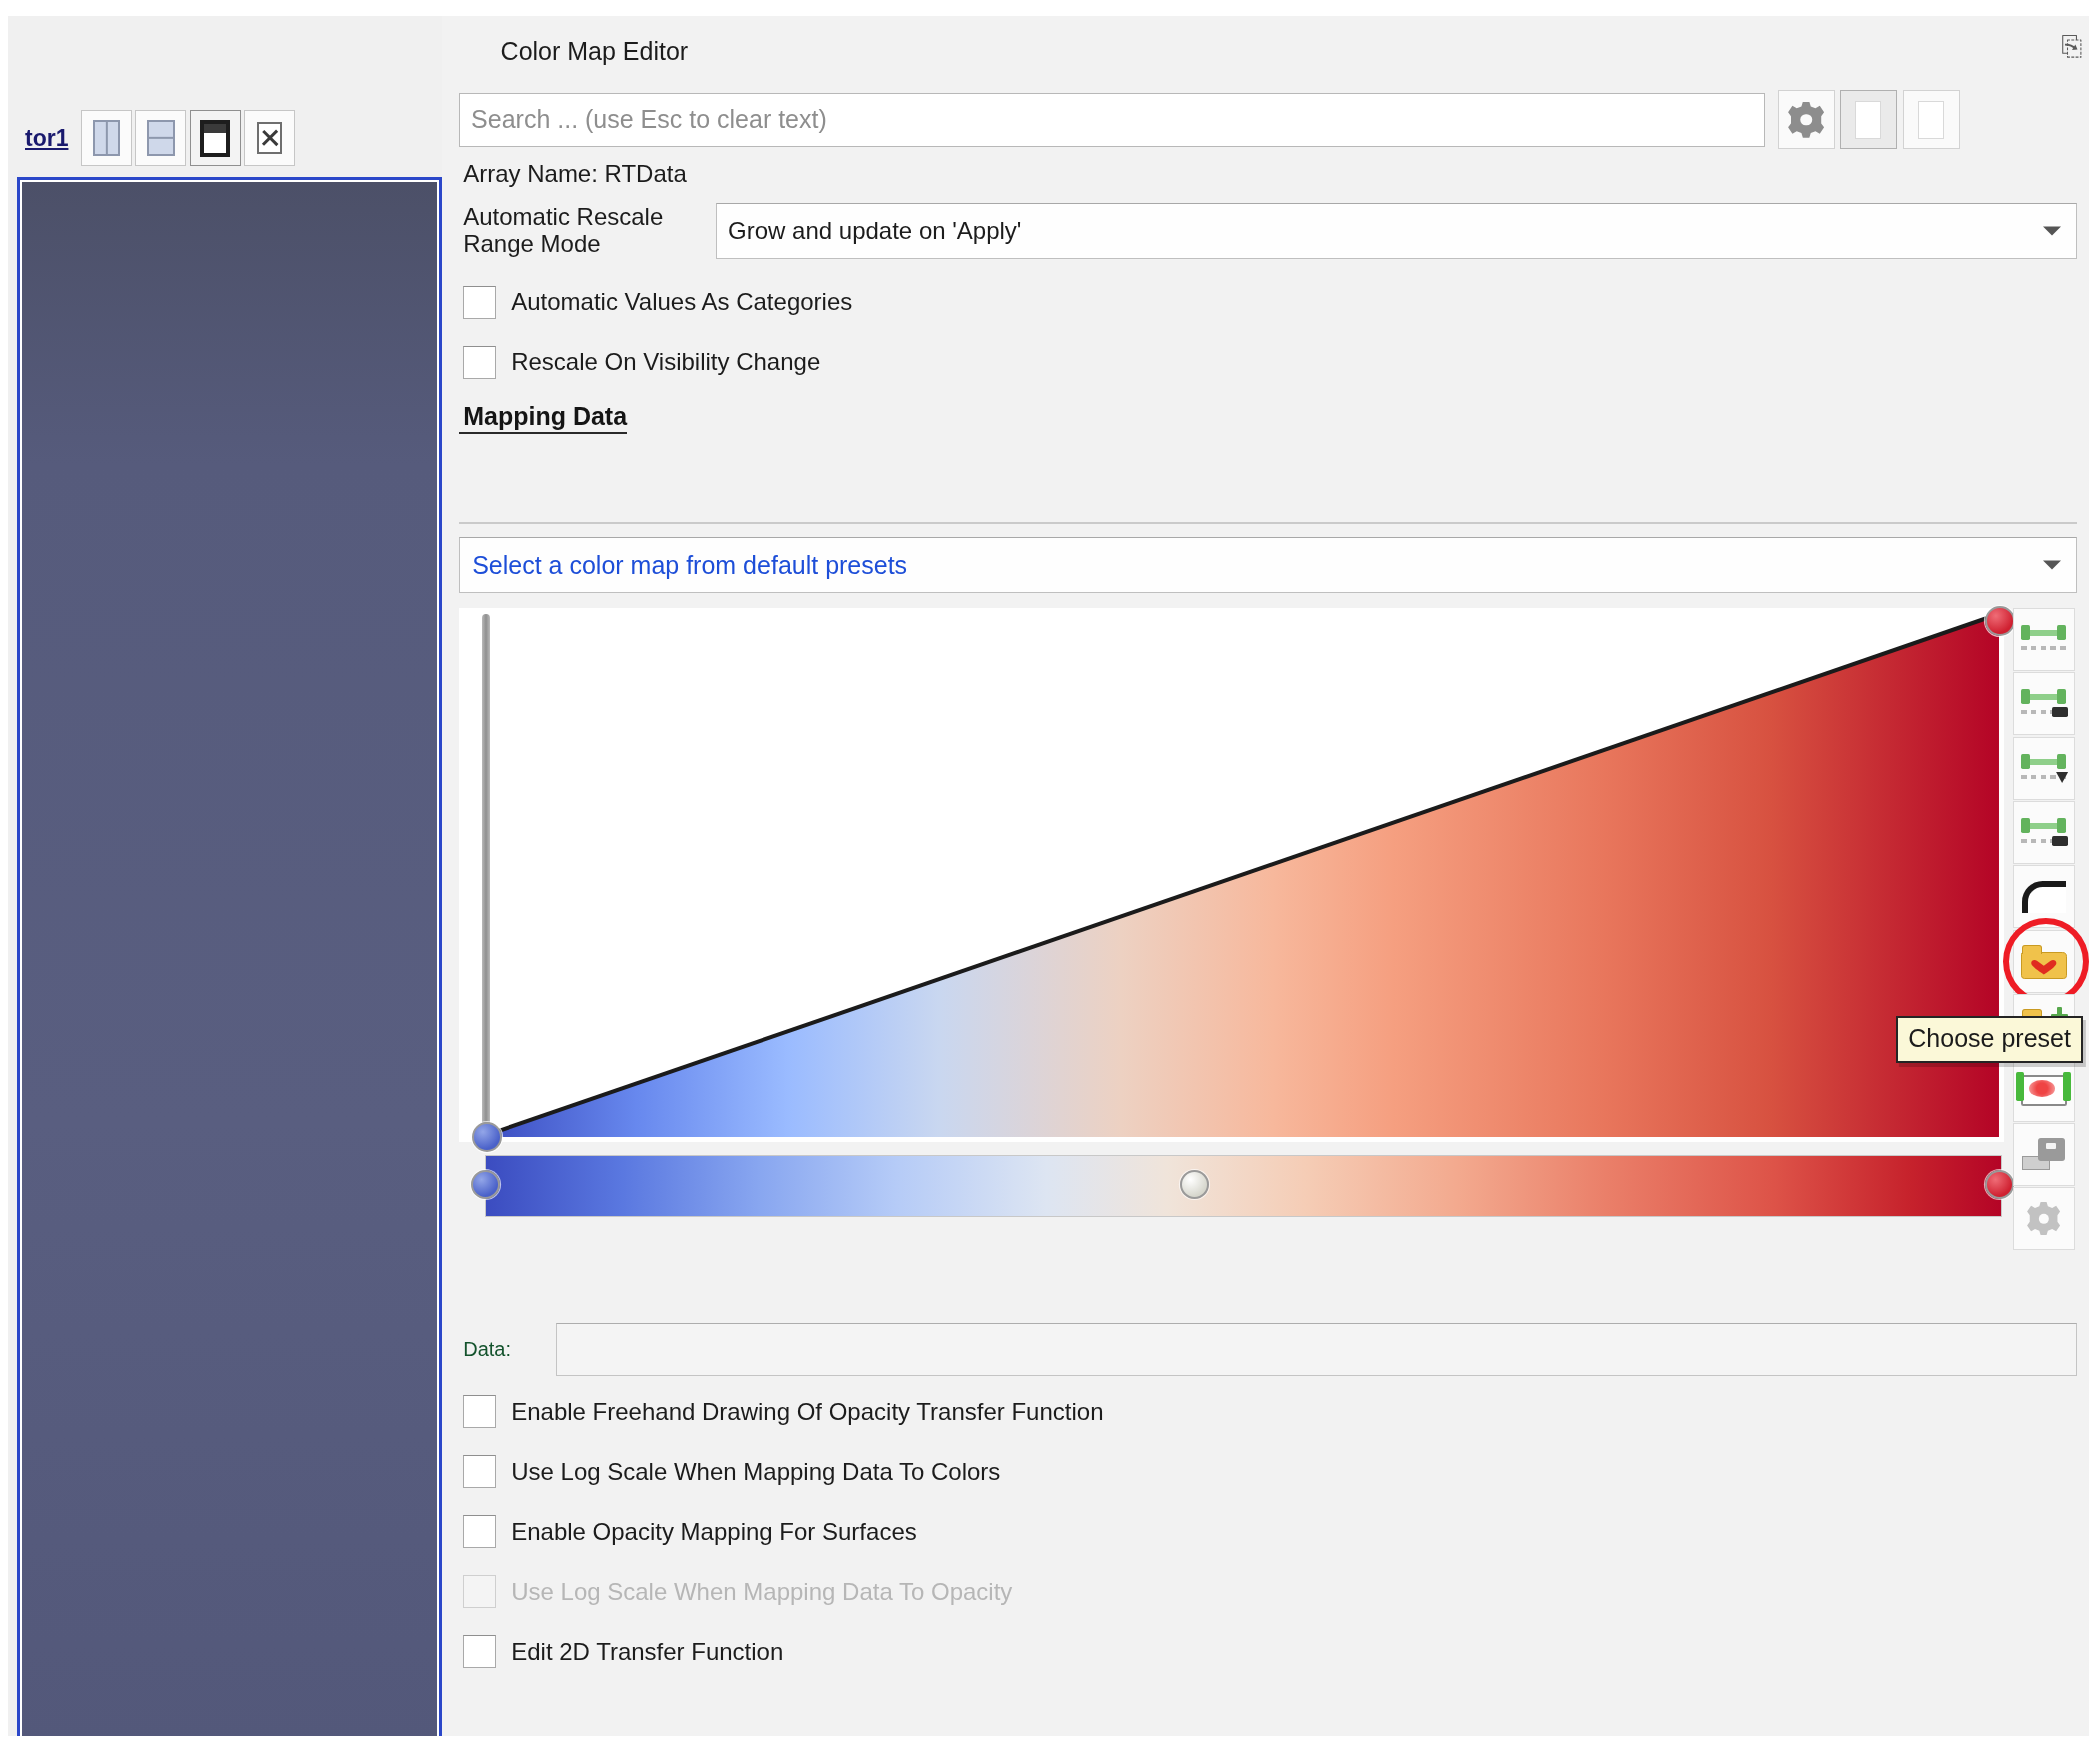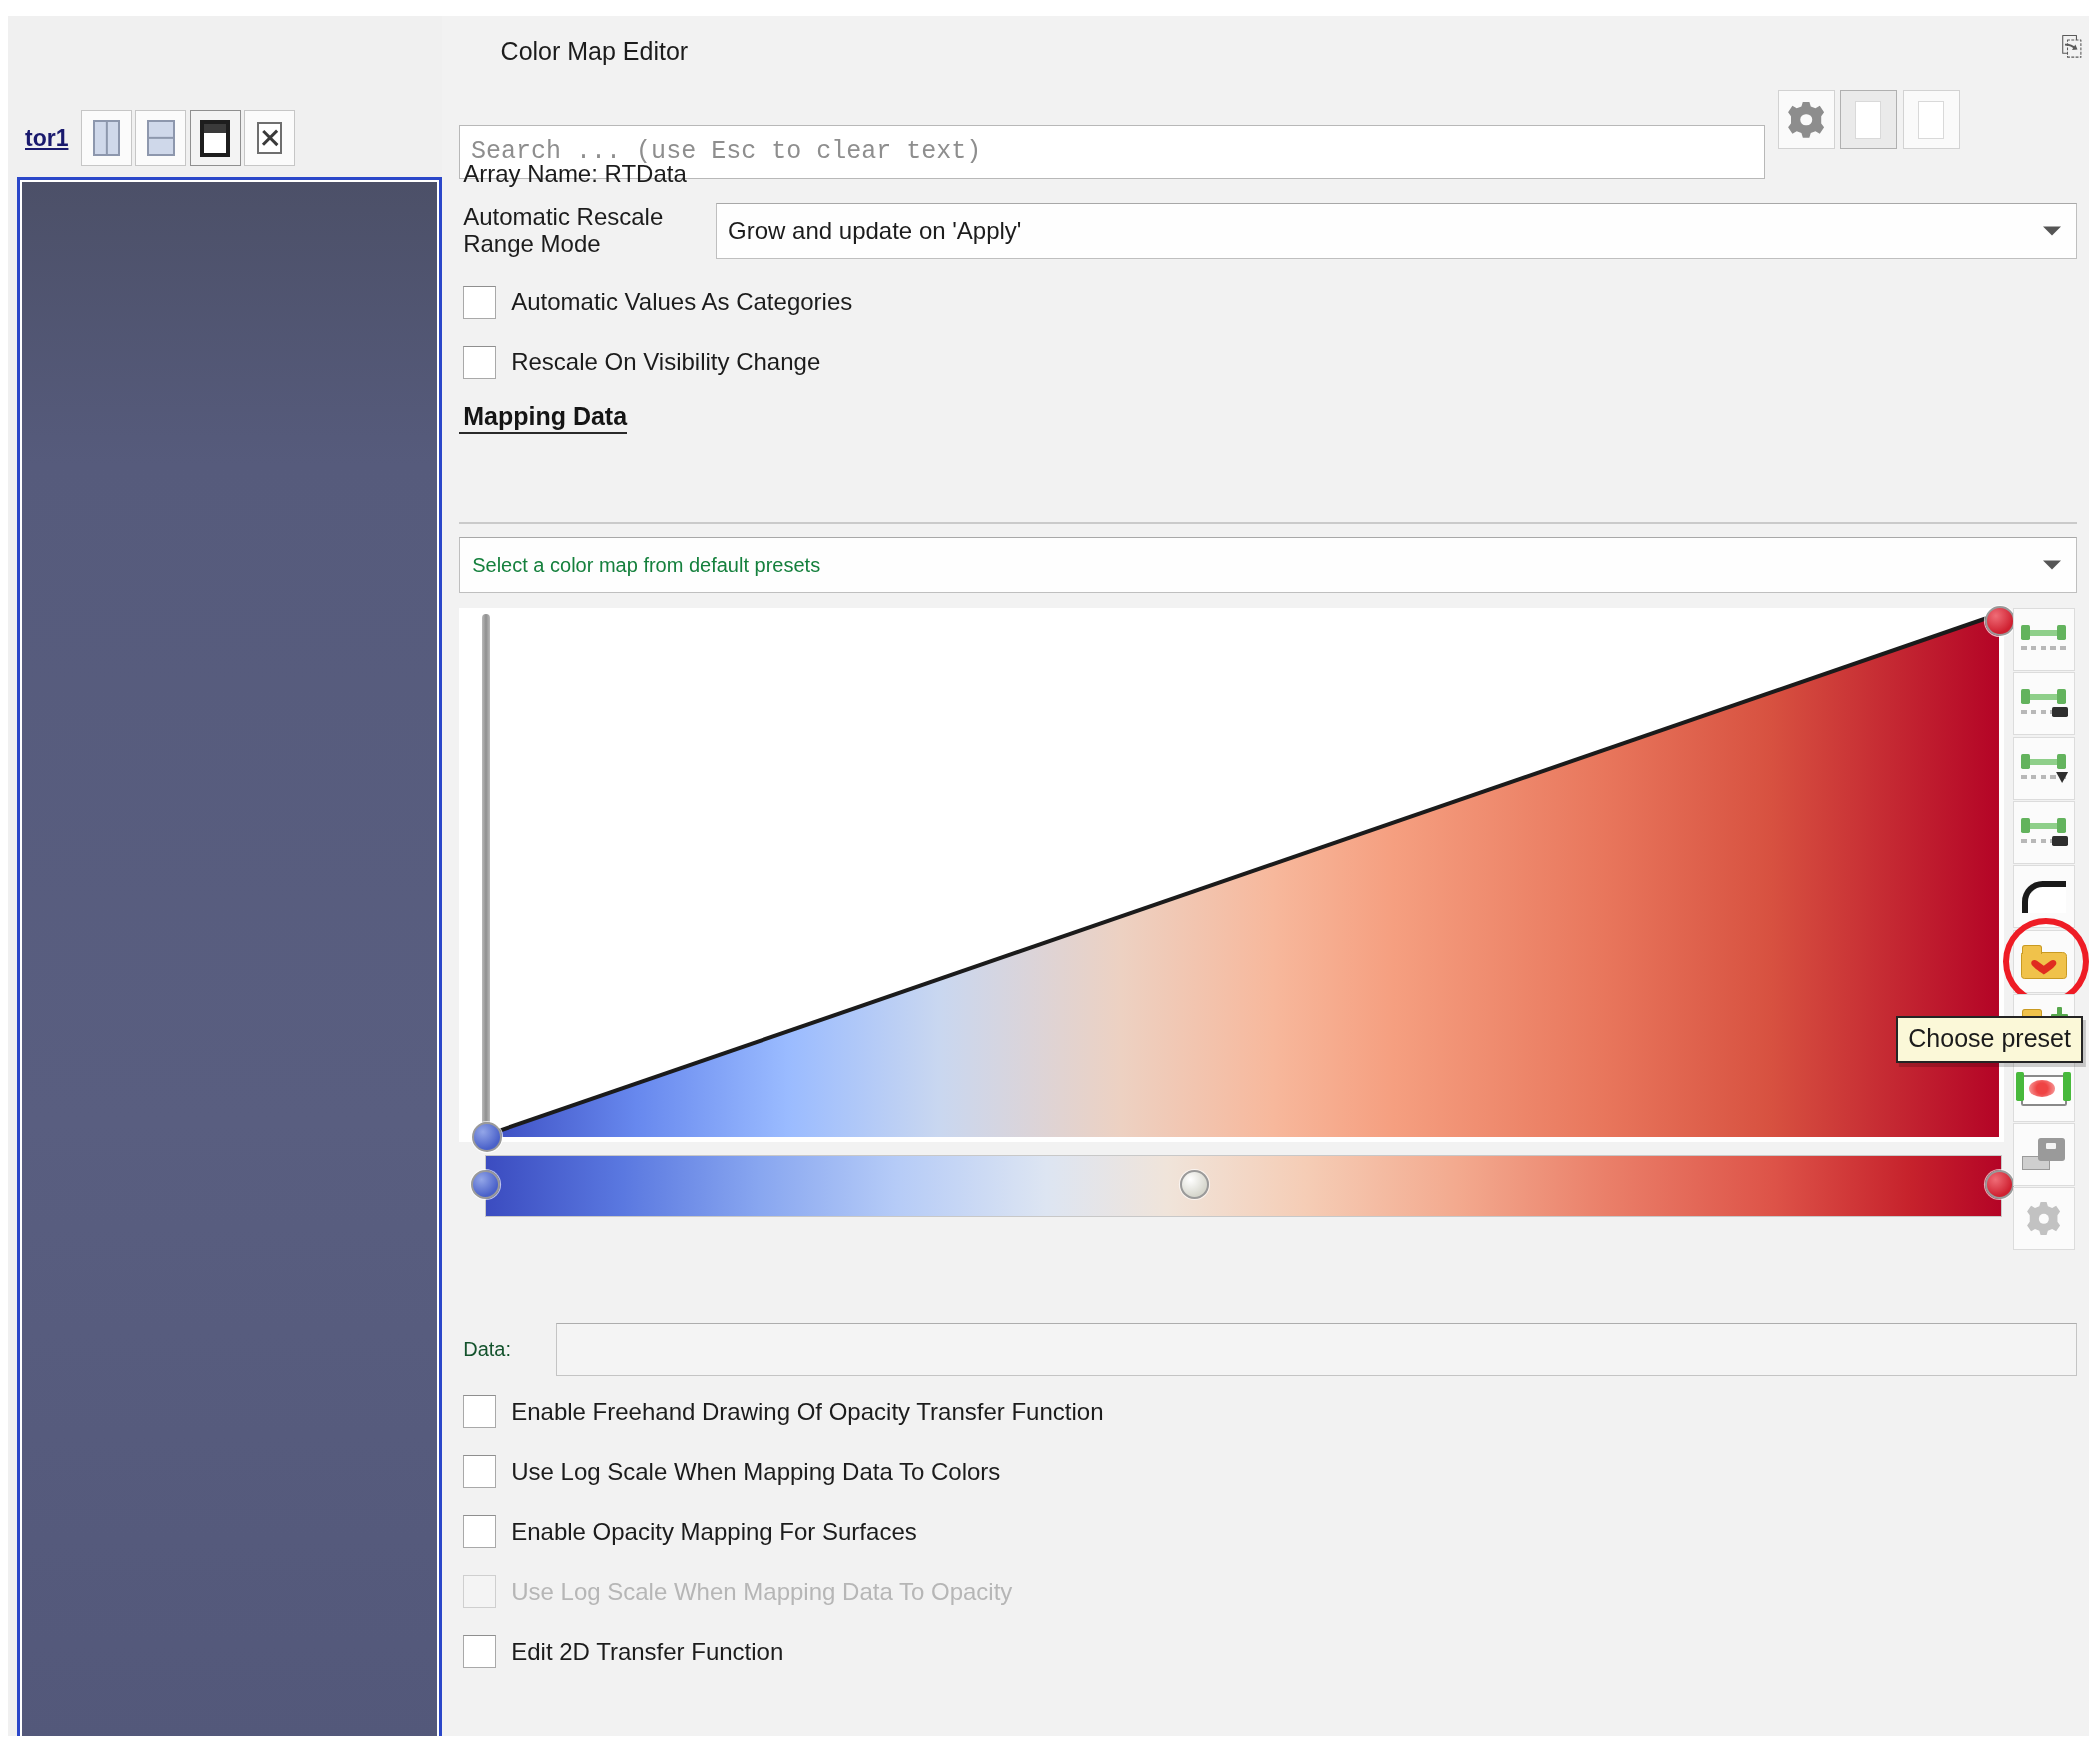--- a/index.html
+++ b/index.html
@@ -95,23 +95,23 @@
     font-size:26.4px; line-height:30px; color:#5a5a5a; text-align:center;
   }
 
   
   #search-row {
     position:absolute; left:12.6px; top:72px; width:1618px; height:63px;
   }
   #search-input {
     position:absolute; left:0; top:4.6px; width:1306px; height:54px;
     background:#ffffff; border:1.7px solid #b8b8b8;
-    font-family:Liberation Mono, monospace;
+    font-family:Liberation Sans, sans-serif;
     font-size:25px; color:#c2410c;
-    padding:0 11.5px; outline:none;margin-top:32px;
+    padding:0 11.5px; outline:none;
   }
   #search-input::placeholder { color:#8e8e8e; opacity:1; }
   .tb-btn {
     position:absolute; top:2.3px; width:57px; height:59px;
     background:#fafafa; border:1.1px solid #d2d2d2;
     display:flex; align-items:center; justify-content:center;
   }
   .tb-btn.active { background:#eaeaea; border:1.7px solid #b0b0b0; }
   #tb-gear   { left:1319px; }
   #tb-legend1{ left:1381px; }
@@ -168,21 +168,21 @@
     border-bottom:2.3px solid #2a2a2a; display:inline-block; line-height:1.18;
   }
   #sec-sep { position:absolute; left:12.6px; top:506px; width:1618px; height:2.3px; background:#cacaca; }
 
   
   #preset-combo {
     position:absolute; left:12.6px; top:521px; width:1618px; height:56px;
     background:#fefefe; border:1.7px solid #bfbfbf; border-top-color:#a8a8a8;
     display:flex; align-items:center;
   }
-  #preset-combo .val { font-size:20px; color:#15803d; padding-left:12.6px; }
+  #preset-combo .val { font-size:25px; color:#1d4ed8; padding-left:12.6px; }
   #preset-combo .caret {
     position:absolute; right:15px; top:50%; transform:translateY(-50%);
     width:0; height:0; border-left:9.8px solid transparent; border-right:9.8px solid transparent;
     border-top:9.8px solid #555;
   }
 
   
   #tfe {
     position:absolute; left:12.6px; top:592px; width:1618px; height:695px;
   }

